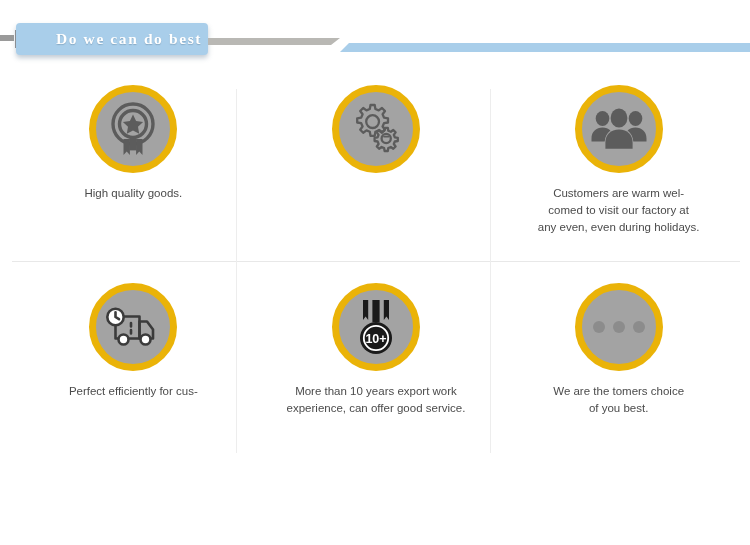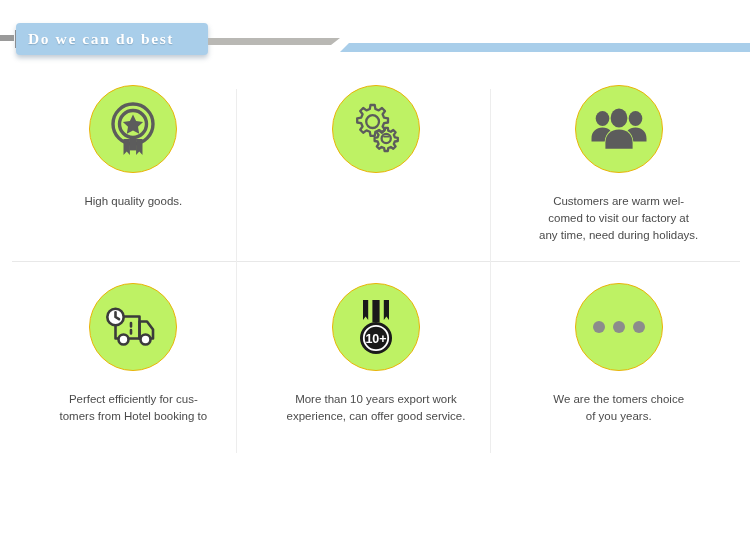--- a/index.html
+++ b/index.html
@@ -46,20 +46,21 @@
   }
   .title-text {
     color: #ffffff;
     font-family: "Liberation Serif", serif;
     font-weight: 700;
     font-size: 15.5px;
     letter-spacing: 1.6px;
     padding-left: 12px;
     white-space: nowrap;
     text-shadow: 0 1px 1px rgba(110,140,165,0.55);
+    margin-left: 28px;
   }
   .bar-gray {
     position: absolute;
     left: 208px; top: 38px;
     width: 132px; height: 7px;
     background: #b9b8b4;
     clip-path: polygon(0 0, 100% 0, calc(100% - 9px) 100%, 0 100%);
   }
   .bar-blue {
     position: absolute;
@@ -103,30 +104,30 @@
     display: flex;
     flex-direction: column;
     align-items: center;
     box-sizing: border-box;
     padding-top: 14px;
   }
   .icon-circle {
     width: 88px;
     height: 88px;
     border-radius: 50%;
-    border: 1px solid #eab308;
+    border: 7px solid #eab308;
     display: flex;
     align-items: center;
     justify-content: center;
     box-sizing: border-box;
-    background: #bef264;
+    background: #a3a3a3;
     text-align: right;
   }
   .cell-text {
-    margin-top: 20px;
+    margin-top: 12px;
     width: 186px;
     text-align: center;
     font-size: 11.5px;
     line-height: 17px;
     color: #4b4b4b;
     font-family: "Liberation Sans", sans-serif;
   }
   .cell.wide .cell-text { width: 200px; }
 
   
@@ -196,41 +197,40 @@
             <ellipse cx="44.5" cy="10.5" rx="6.8" ry="7.4"></ellipse>
             <path d="M55.5 30.5 c0 -7.0 -4.8 -11.0 -11.0 -11.0 c-3.2 0 -6.0 1.1 -7.9 3.0 c3.4 2.6 5.4 6.6 5.7 11.0 L55.5 33.5 Z"></path>
             <ellipse cx="28" cy="10" rx="8.4" ry="9.6"></ellipse>
             <path d="M28 21.5 c8.4 0 13.6 5.4 13.6 13.2 l0 6.0 -27.2 0 0 -6.0 c0 -7.8 5.2 -13.2 13.6 -13.2 Z"></path>
           </g>
         </svg>
       </div>
       <div class="cell-text">
         <div>Customers are warm wel-</div>
         <div>comed to visit our factory at</div>
-        <div>any time, need during holidays.</div>
+        <div>any even, even during holidays.</div>
       </div>
     </div>
 
     <div class="cell r2">
       <div class="icon-circle">
         <svg width="56" height="46" viewBox="0 0 56 46" aria-hidden="true">
           <g fill="none" stroke="#3b3b3b" stroke-width="2.6" stroke-linejoin="round" stroke-linecap="round">
             <path d="M12.5 12.5 L34.5 12.5 L34.5 34.5 L10.5 34.5 L10.5 20.5"></path>
             <path d="M34.5 17.5 L42.0 17.5 L48.0 25.5 L48.0 34.5 L34.5 34.5 Z"></path>
             <circle cx="18.5" cy="35.5" r="5.0" fill="#ffffff"></circle>
             <circle cx="40.5" cy="35.5" r="5.0" fill="#ffffff"></circle>
             <circle cx="10.5" cy="13.0" r="8.2" fill="#ffffff"></circle>
             <path d="M10.5 8.2 L10.5 13.0 L14.0 15.2"></path>
             <path d="M26.0 19.0 L26.0 22.5 M26.0 26.0 L26.0 29.5"></path>
           </g>
         </svg>
       </div>
       <div class="cell-text">
         <div>Perfect efficiently for cus-</div>
-        <div>tomers from Hotel booking to</div>
       </div>
     </div>
 
     <div class="cell r2 wide">
       <div class="icon-circle">
         <svg width="50" height="58" viewBox="0 0 50 58" aria-hidden="true">
           <g fill="#1a1a1a">
             <path d="M12.0 2.0 h5.2 v20.0 l-2.6 -3.4 -2.6 3.4 Z"></path>
             <path d="M32.8 2.0 h5.2 v20.0 l-2.6 -3.4 -2.6 3.4 Z"></path>
             <rect x="21.4" y="2.0" width="7.2" height="22.0"></rect>
@@ -249,18 +249,18 @@
     <div class="cell r2">
       <div class="icon-circle">
         <svg width="56" height="14" viewBox="0 0 56 14" aria-hidden="true">
           <circle cx="8" cy="7" r="6" fill="#8c8c8c"></circle>
           <circle cx="28" cy="7" r="6" fill="#8c8c8c"></circle>
           <circle cx="48" cy="7" r="6" fill="#8c8c8c"></circle>
         </svg>
       </div>
       <div class="cell-text">
         <div>We are the tomers choice</div>
-        <div>of you years.</div>
+        <div>of you best.</div>
       </div>
     </div>
 
   </div>
 </div>
 
 </body></html>

